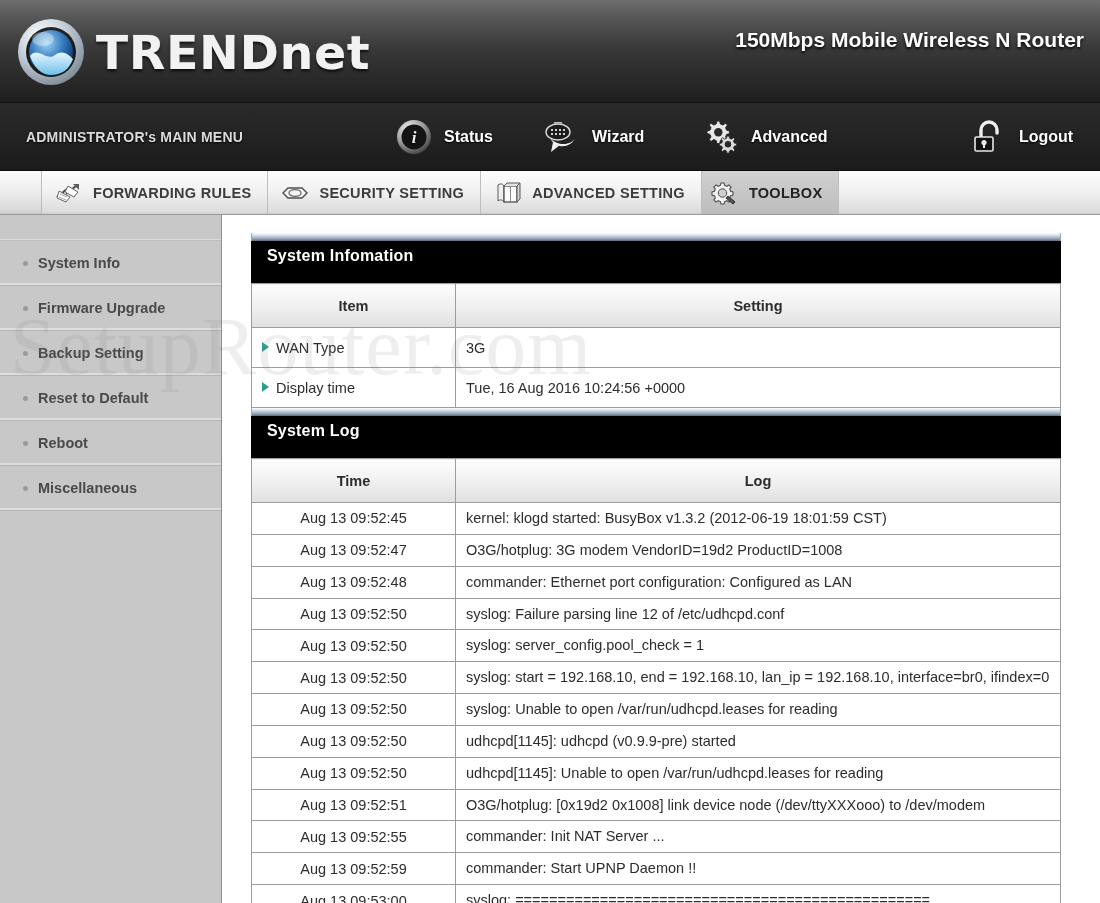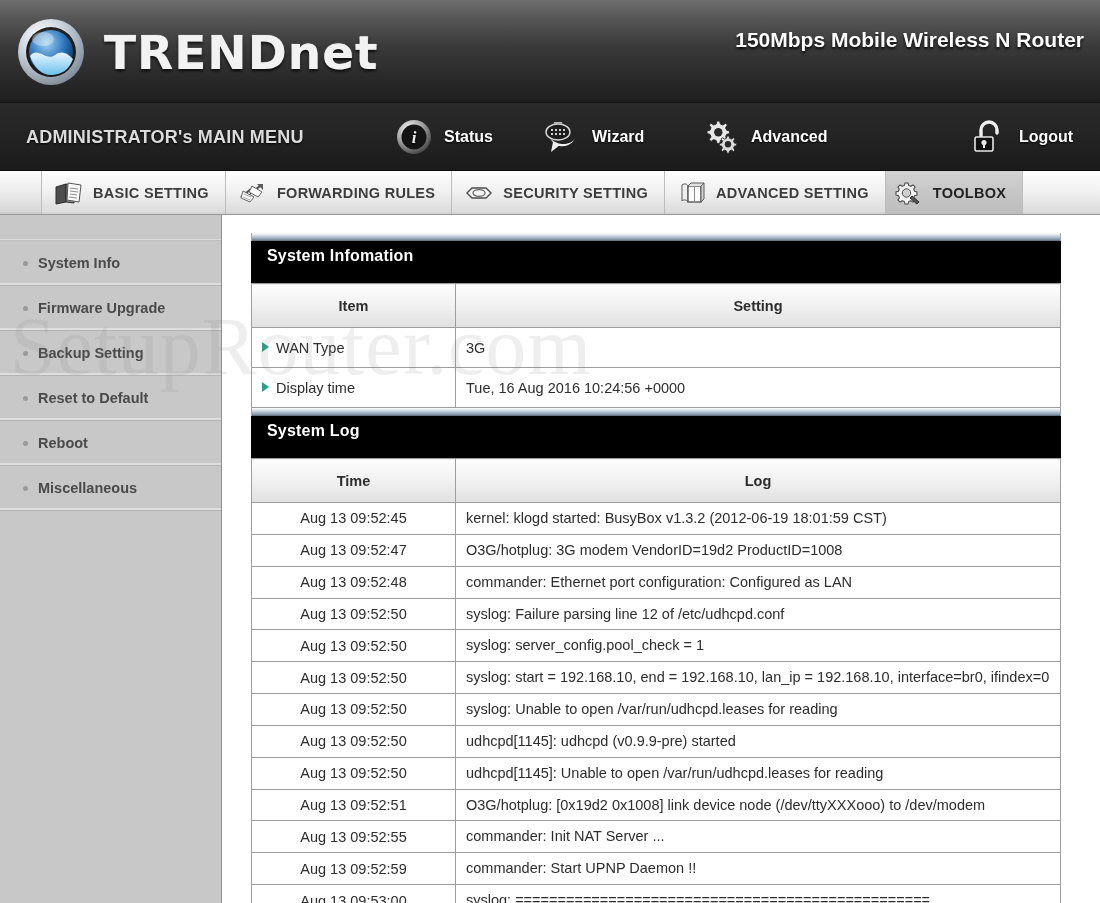--- a/index.html
+++ b/index.html
@@ -23,21 +23,21 @@
     overflow: hidden;
   }
   .banner::after {
     content:""; position:absolute; left:0; right:0; top:0; height:46%;
     background: linear-gradient(to bottom, rgba(255,255,255,0.10), rgba(255,255,255,0));
     pointer-events:none;
   }
   .logo-wrap { position: absolute; left: 14px; top: 15px; display: flex; align-items: center; }
   .logo-mark { width: 74px; height: 74px; position: relative; }
   .logo-text {
-    margin-left: 16px;
+    margin-left: 8px;
     font-size: 47px;
     font-weight: bold;
     letter-spacing: 1px;
     color: #f2f2f2;
     text-shadow: 0 2px 3px rgba(0,0,0,0.85), 0 0 1px #fff;
     line-height: 1;
     font-family: "DejaVu Sans", sans-serif;
   }
   .product {
     position: absolute; right: 16px; top: 26px;
@@ -48,21 +48,21 @@
 
   
   .mainmenu {
     position: relative; height: 68px;
     background: linear-gradient(to bottom, #2a2a2a 0%, #252525 40%, #1b1b1b 100%);
     border-bottom: 1px solid #0c0c0c;
     display: flex; align-items: center;
   }
   .admin-label {
     position: absolute; left: 26px; top: 50%; transform: translateY(-50%);
-    color: #dcdcdc; font-size: 18px; font-weight: bold; letter-spacing: .2px;
+    color: #dcdcdc; font-size: 14px; font-weight: bold; letter-spacing: .2px;
     text-shadow: 0 1px 2px #000;
   }
   .mm-item {
     position: absolute; display: flex; align-items: center; gap: 9px;
     color: #ffffff; font-size: 16px; font-weight: bold;
     text-shadow: 0 1px 2px #000; cursor: pointer; top: 50%; transform: translateY(-50%);
   }
   .mm-status   { left: 393px; }
   .mm-wizard   { left: 541px; }
   .mm-advanced { left: 700px; }
@@ -270,36 +270,20 @@
           <rect x="15" y="27" width="2" height="5" fill="#e8e8e8"></rect>
         </svg>
       </span>
       <span>Logout</span>
     </div>
   </div>
 
   <div class="tabs">
     <div class="tab-pad"></div>
 
-    <div class="tab">
-      <span class="tab-icon">
-        <svg width="30" height="26" viewBox="0 0 30 26">
-          <path d="M2 7 L12 4 L12 22 L2 24 Z" fill="#4d4d4d" stroke="#2d2d2d"></path>
-          <path d="M12 4 L20 6 L20 23 L12 22 Z" fill="#8a8a8a" stroke="#2d2d2d"></path>
-          <path d="M14 3 L27 5 L25 22 L13 20 Z" fill="#fbfbfb" stroke="#555"></path>
-          <g stroke="#8d8d8d" stroke-width="1">
-            <line x1="16" y1="8" x2="24" y2="9"></line>
-            <line x1="16" y1="11" x2="24" y2="12"></line>
-            <line x1="16" y1="14" x2="23" y2="15"></line>
-            <line x1="15" y1="17" x2="23" y2="18"></line>
-          </g>
-        </svg>
-      </span>
-      <span>BASIC SETTING</span>
-    </div>
 
     <div class="tab">
       <span class="tab-icon">
         <svg width="30" height="26" viewBox="0 0 30 26">
           <path d="M3 17 L13 9 L13 13 L22 6" fill="none" stroke="#4a4a4a" stroke-width="2"></path>
           <path d="M19 4 L25 4 L25 10 Z" fill="#5a5a5a"></path>
           <path d="M5 11 L16 17 L12 22 L3 18 Z" fill="#fcfcfc" stroke="#666"></path>
           <g stroke="#9a9a9a" stroke-width=".9">
             <line x1="6" y1="14" x2="13" y2="17"></line>
             <line x1="5" y1="17" x2="12" y2="20"></line>

